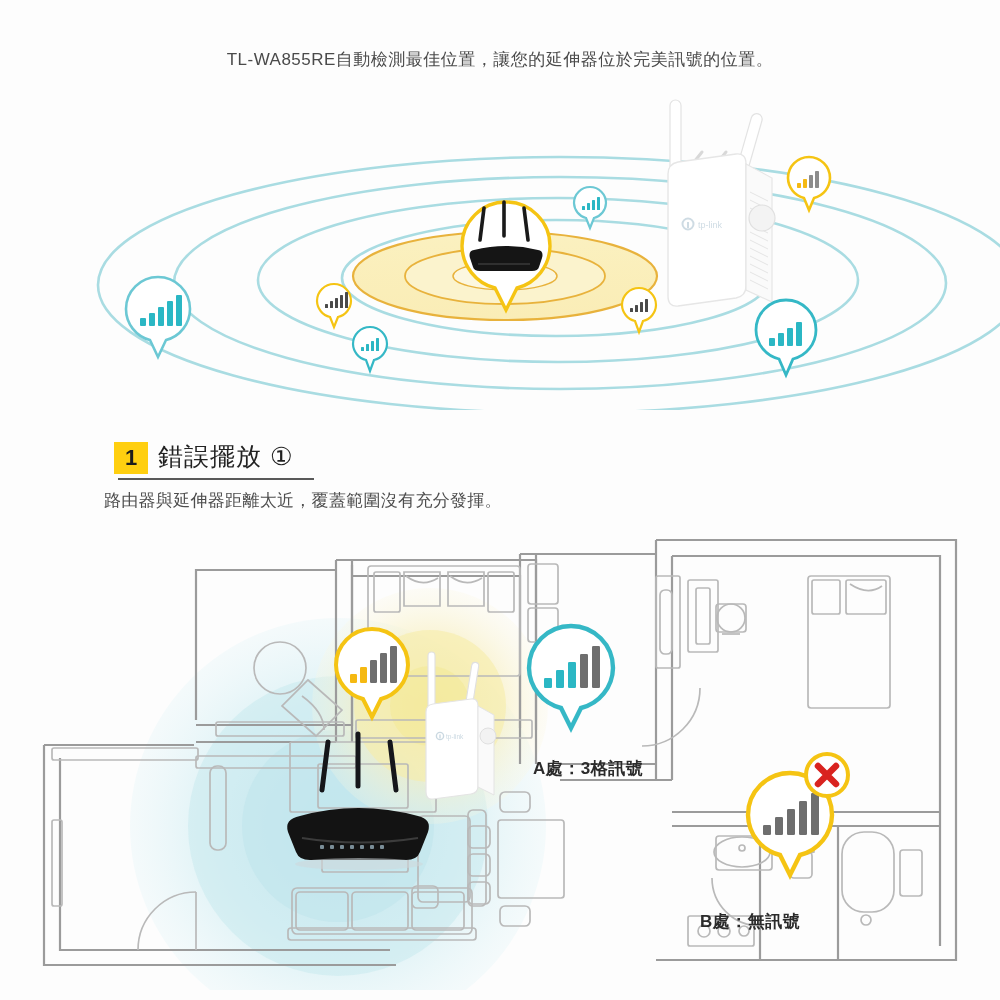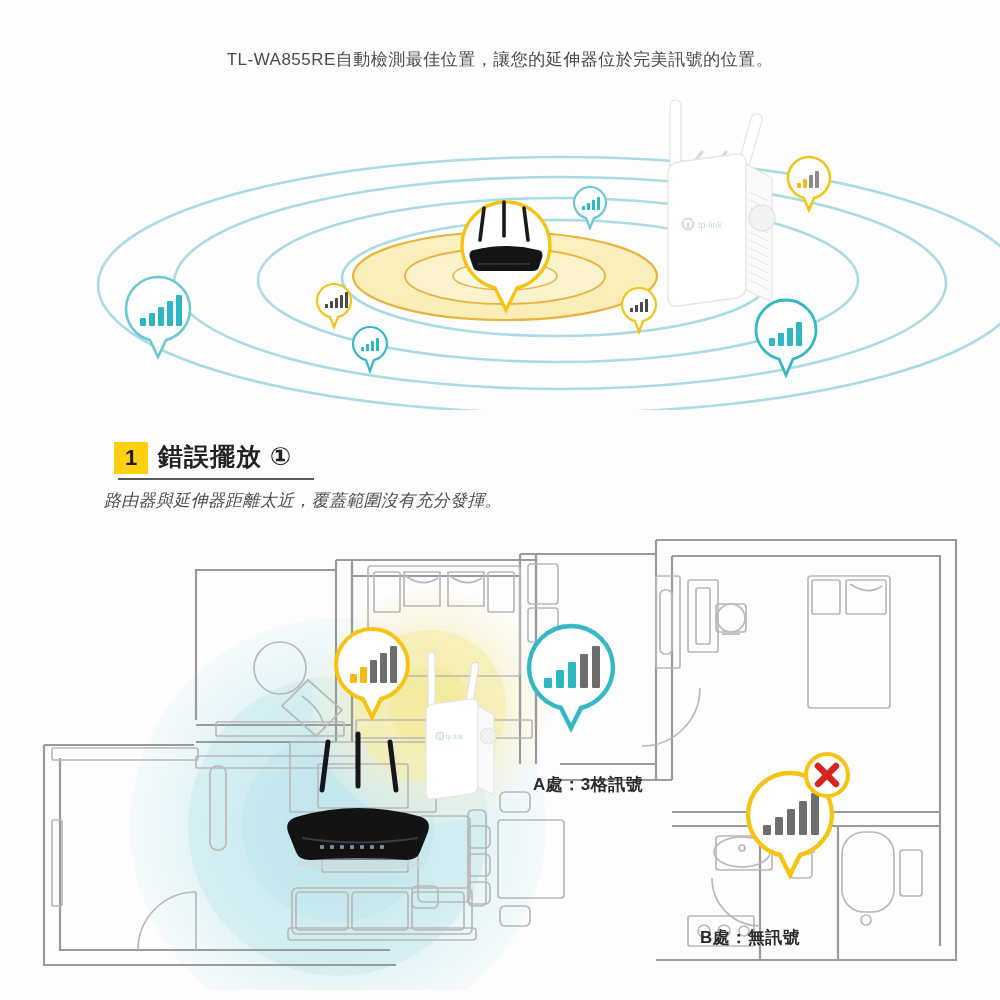--- a/index.html
+++ b/index.html
@@ -36,41 +36,41 @@
   }
   .num-badge {
     width: 34px; height: 32px;
     background: #ffcf10;
     color: #1c1c1c;
     font-size: 22px; font-weight: bold;
     display: flex; align-items: center; justify-content: center;
     line-height: 1;
   }
   .head-title {
-    font-size: 25px; font-weight: bold; color: #222;
+    font-size: 25px; font-weight: normal; color: #222;
     letter-spacing: 1px;
     padding-bottom: 2px;
     white-space: nowrap;
   }
   .head-rule {
     position: absolute; top: 478px; left: 118px;
     width: 196px; height: 2px; background: #595959;
   }
   .section-desc {
     position: absolute; top: 489px; left: 104px;
-    font-size: 17px; color: #4d4d4d; letter-spacing: .3px; font-style: italic;
+    font-size: 17px; color: #4d4d4d; letter-spacing: .3px;
   }
 
   
   .plan { position: absolute; top: 520px; left: 0; width: 1000px; height: 470px; }
 
   .plan-label {
     position: absolute;
     font-size: 17px; font-weight: bold; color: #2b2b2b;
-    letter-spacing: .5px; white-space: nowrap; margin-top: 16px;
+    letter-spacing: .5px; white-space: nowrap;
   }
   .label-a { top: 757px; left: 533px; }
   .label-b { top: 910px; left: 700px; }
 </style>
 </head>
 <body>
 
 <div class="page">
 
   <div class="intro">TL-WA855RE自動檢測最佳位置，讓您的延伸器位於完美訊號的位置。</div>

